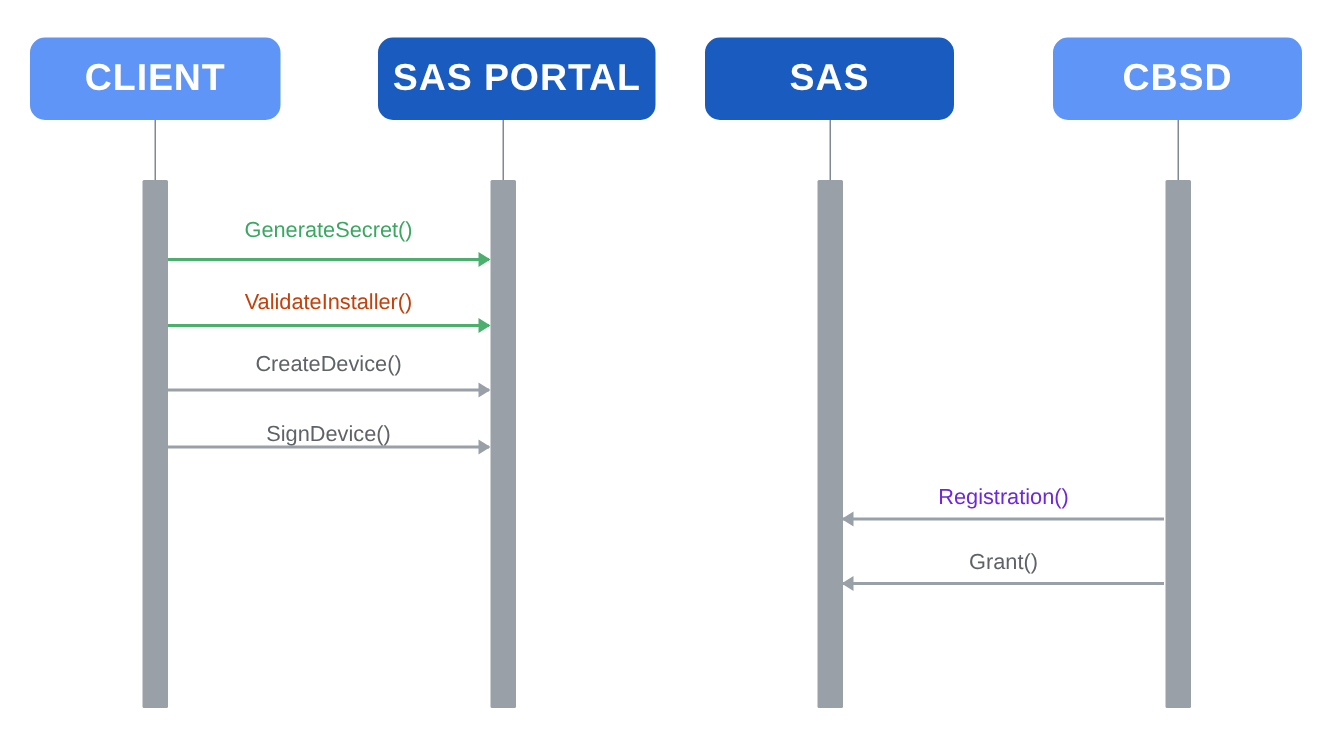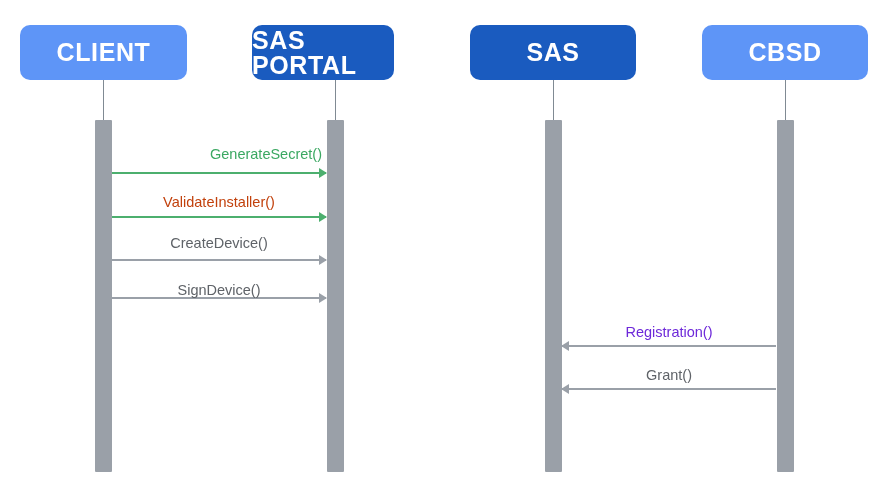--- a/index.html
+++ b/index.html
@@ -70,32 +70,32 @@
     <div class="lifeline" style="left: 335px; top: 80px; height: 40px; background: rgb(128, 138, 147);"></div>
     <div class="lifeline" style="left: 553px; top: 80px; height: 40px; background: rgb(128, 138, 147);"></div>
     <div class="lifeline" style="left: 785px; top: 80px; height: 40px; background: rgb(128, 138, 147);"></div>
     <div class="activation" style="left: 95px; top: 120px; height: 352px; background: rgb(154, 160, 168);"></div>
     <div class="activation" style="left: 327px; top: 120px; height: 352px; background: rgb(154, 160, 168);"></div>
     <div class="activation" style="left: 545px; top: 120px; height: 352px; background: rgb(154, 160, 168);"></div>
     <div class="activation" style="left: 777px; top: 120px; height: 352px; background: rgb(154, 160, 168);"></div>
     <div class="participant-box" style="left: 20px; top: 25px; width: 167px; height: 55px; background: rgb(94, 149, 247);">
       <span>CLIENT</span>
     </div>
-    <div class="participant-box" style="left: 252px; top: 25px; width: 142px; height: 55px; background: rgb(26, 91, 191);">
+    <div class="participant-box" style="left: 252px; top: 25px; width: 185px; height: 55px; background: rgb(26, 91, 191);">
       <span>SAS PORTAL</span>
     </div>
     <div class="participant-box" style="left: 702px; top: 25px; width: 166px; height: 55px; background: rgb(94, 149, 247);">
       <span>CBSD</span>
     </div>
     <div class="participant-box" style="left: 470px; top: 25px; width: 166px; height: 55px; background: rgb(26, 91, 191);">
       <span>SAS</span>
     </div>
     <div class="msg-line" style="left: 112px; top: 172px; width: 214px; background: rgb(76, 175, 110);"></div>
     <div class="msg-head" style="top: 168px; left: 319px; border-left: 8px solid rgb(76, 175, 110);"></div>
-    <div class="msg-label" style="top: 147px; color: rgb(59, 168, 98); left: 219px; transform: translateX(-50%); margin-left: 47px;">GenerateSecret()</div>
+    <div class="msg-label" style="top: 147px; color: rgb(59, 168, 98); left: 219px; transform: translateX(-50%);">GenerateSecret()</div>
     <div class="msg-line" style="left: 112px; top: 216px; width: 214px; background: rgb(76, 175, 110);"></div>
     <div class="msg-head" style="top: 212px; left: 319px; border-left: 8px solid rgb(76, 175, 110);"></div>
     <div class="msg-label" style="top: 195px; color: #c2410c; left: 219px; transform: translateX(-50%);">ValidateInstaller()</div>
     <div class="msg-line" style="left: 112px; top: 259px; width: 214px; background: rgb(154, 160, 168);"></div>
     <div class="msg-head" style="top: 255px; left: 319px; border-left: 8px solid rgb(154, 160, 168);"></div>
     <div class="msg-label" style="top: 236px; color: rgb(95, 99, 104); left: 219px; transform: translateX(-50%);">CreateDevice()</div>
     <div class="msg-line" style="left: 112px; top: 297px; width: 214px; background: rgb(154, 160, 168);"></div>
     <div class="msg-head" style="top: 293px; left: 319px; border-left: 8px solid rgb(154, 160, 168);"></div>
     <div class="msg-label" style="top: 283px; color: rgb(95, 99, 104); left: 219px; transform: translateX(-50%);">SignDevice()</div>
     <div class="msg-line" style="left: 562px; top: 345px; width: 214px; background: rgb(154, 160, 168);"></div>

